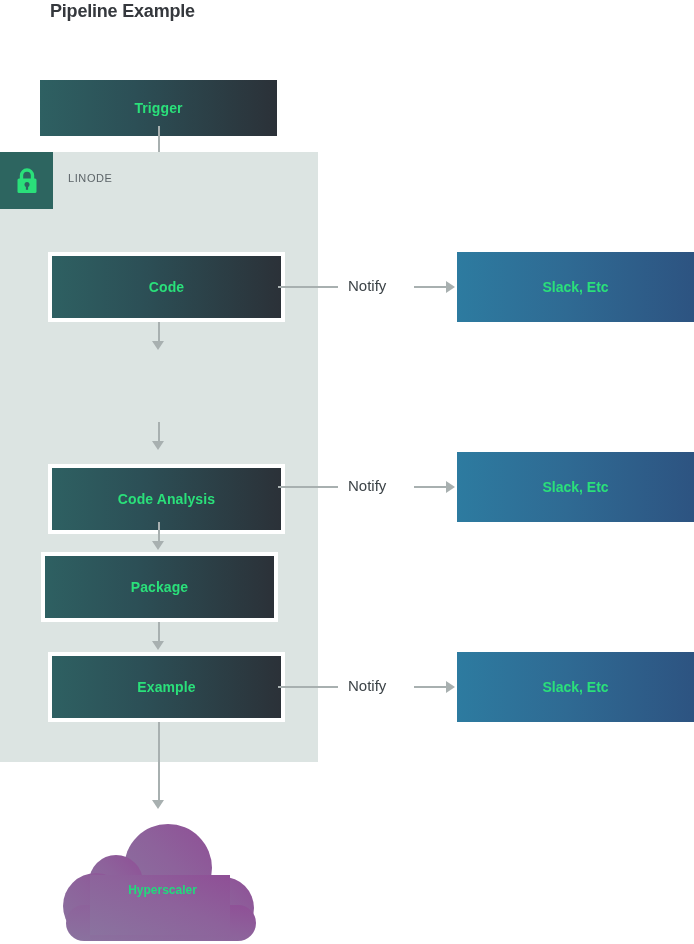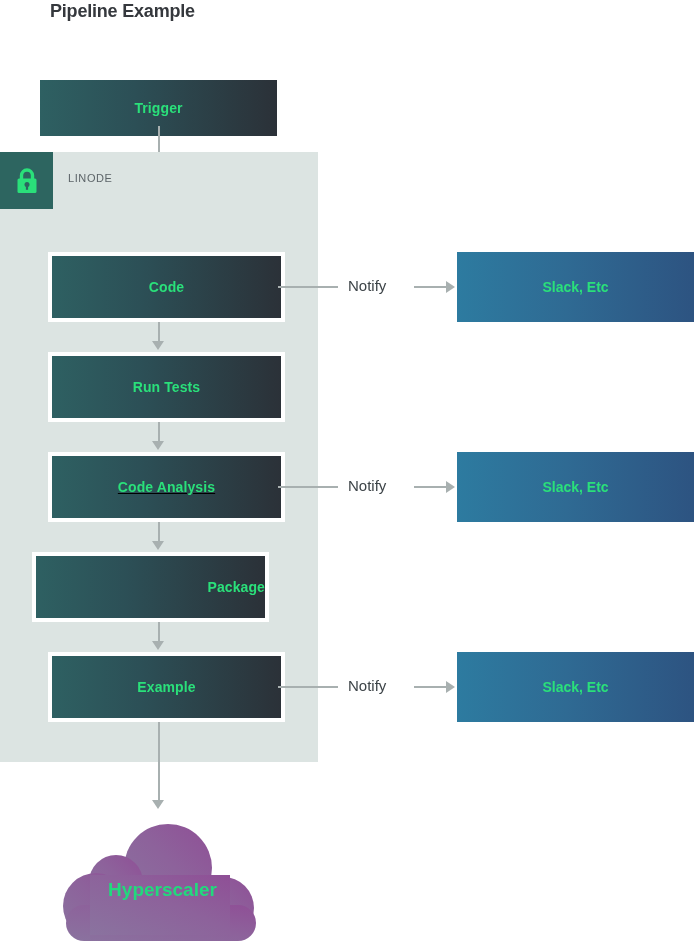--- a/index.html
+++ b/index.html
@@ -151,21 +151,21 @@
   #cloud-wrap svg { display: block; }
   #cloud-text {
     position: absolute;
     left: 0;
     top: 0;
     width: 205px;
     height: 124px;
     display: flex;
     align-items: center;
     justify-content: center;
-    font-size: 19px;
+    font-size: 12px;
     font-weight: bold;
     color: #22d97d;
     padding-top: 16px;
     box-sizing: border-box;
     pointer-events: none;
     white-space: nowrap;
   }
 </style>
 </head>
 <body>
@@ -200,41 +200,38 @@
   <div class="arrow-down" style="left:152px; top:341px;"></div>
 
   <div class="hline" style="left:278px; top:286px; width:60px;"></div>
   <div class="notify-text" style="left:348px; top:277px;">Notify</div>
   <div class="hline" style="left:414px; top:286px; width:34px;"></div>
   <div class="arrow-right" style="left:446px; top:281px;"></div>
   <div class="notify-box" style="top:252px;">
     <span class="notify-label">Slack, Etc</span>
   </div>
 
-  <div class="stage-box" style="left:48px; top:352px;">
-    <span class="stage-label">Run Tests</span>
-  </div>
   <div class="vline" style="left:158px; top:422px; height:22px;"></div>
   <div class="arrow-down" style="left:152px; top:441px;"></div>
 
-  <div class="stage-box" style="left:48px; top:452px;text-decoration:underline;">
+  <div class="stage-box" style="left:48px; top:464px;">
     <span class="stage-label">Code Analysis</span>
   </div>
   <div class="vline" style="left:158px; top:522px; height:22px;"></div>
   <div class="arrow-down" style="left:152px; top:541px;"></div>
 
   <div class="hline" style="left:278px; top:486px; width:60px;"></div>
   <div class="notify-text" style="left:348px; top:477px;">Notify</div>
   <div class="hline" style="left:414px; top:486px; width:34px;"></div>
   <div class="arrow-right" style="left:446px; top:481px;"></div>
   <div class="notify-box" style="top:452px;">
     <span class="notify-label">Slack, Etc</span>
   </div>
 
-  <div class="stage-box" style="left:32px; top:552px;justify-content:flex-end;">
+  <div class="stage-box" style="left:41px; top:552px;">
     <span class="stage-label">Package</span>
   </div>
   <div class="vline" style="left:158px; top:622px; height:22px;"></div>
   <div class="arrow-down" style="left:152px; top:641px;"></div>
 
   <div class="stage-box" style="left:48px; top:652px;">
     <span class="stage-label">Example</span>
   </div>
 
   <div class="hline" style="left:278px; top:686px; width:60px;"></div>

